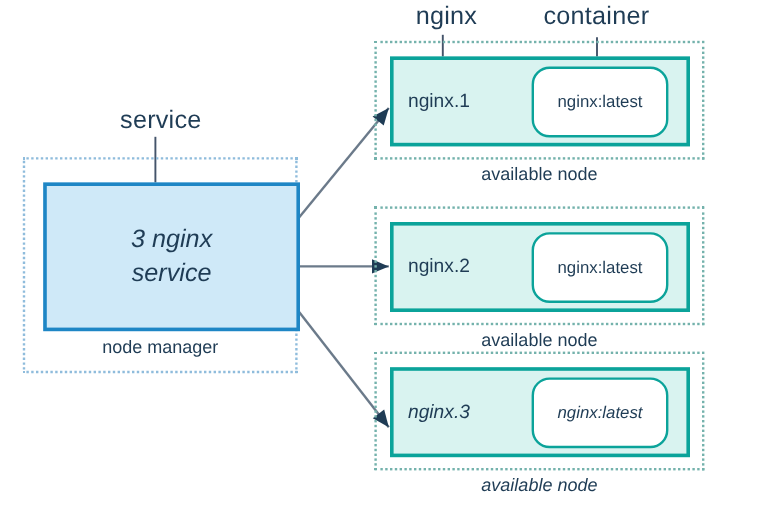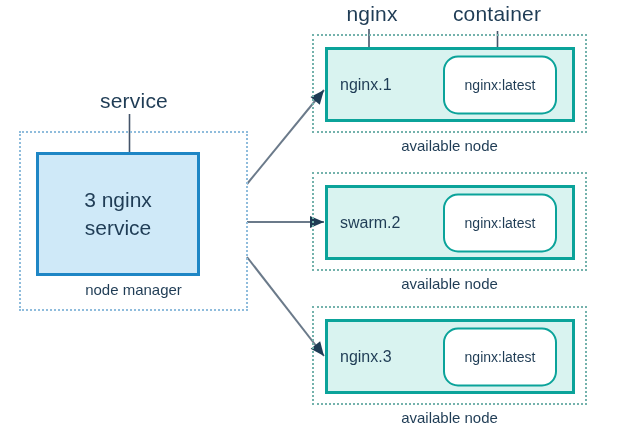--- a/index.html
+++ b/index.html
@@ -41,29 +41,30 @@
   
   .manager-frame {
     position: absolute;
     left: 19px; top: 131px;
     width: 229px; height: 180px;
     border: 2px dotted #8fbcdc;
   }
   .service-box {
     position: absolute;
     left: 15px; top: 19px;
-    width: 164px; height: 124px;
+    width: 214px; height: 124px;
     background: #cfe9f8;
     border: 3px solid #1e86c5;
     display: flex;
     flex-direction: column;
     align-items: center;
     justify-content: center;
     font-size: 21px;
     line-height: 28px;
+    font-style: italic;
   }
   .manager-caption {
     position: absolute;
     left: 0; right: 0;
     top: 148px;
     text-align: center;
     font-size: 15px;
   }
 
   
@@ -108,21 +109,21 @@
     font-size: 14px;
     white-space: nowrap;
   }
   .node-caption {
     margin-top: 4px;
     text-align: center;
     font-size: 15px;
   }
   .node-1 { top: 34px; }
   .node-2 { top: 172px; }
-  .node-3 { top: 306px; }
+  .node-3 { top: 293px; font-style: italic; }
 </style>
 </head>
 <body>
 
 <div class="stage">
 
   <svg class="connectors" viewBox="0 0 640 442" xmlns="http://www.w3.org/2000/svg">
     <defs>
       <marker id="ah" markerUnits="userSpaceOnUse" markerWidth="16" markerHeight="14" refX="15" refY="7" orient="auto">
         <path d="M1,1 L15,7 L1,13 Z" fill="#1f3c55"></path>
@@ -158,21 +159,21 @@
           <span>nginx:latest</span>
         </div>
       </div>
     </div>
     <div class="node-caption">available node</div>
   </div>
 
   <div class="node node-2">
     <div class="node-frame">
       <div class="task-box">
-        <span class="task-name">swarm.2</span>
+        <span class="task-name">nginx.2</span>
         <div class="container-pill">
           <span>nginx:latest</span>
         </div>
       </div>
     </div>
     <div class="node-caption">available node</div>
   </div>
 
   <div class="node node-3">
     <div class="node-frame">

